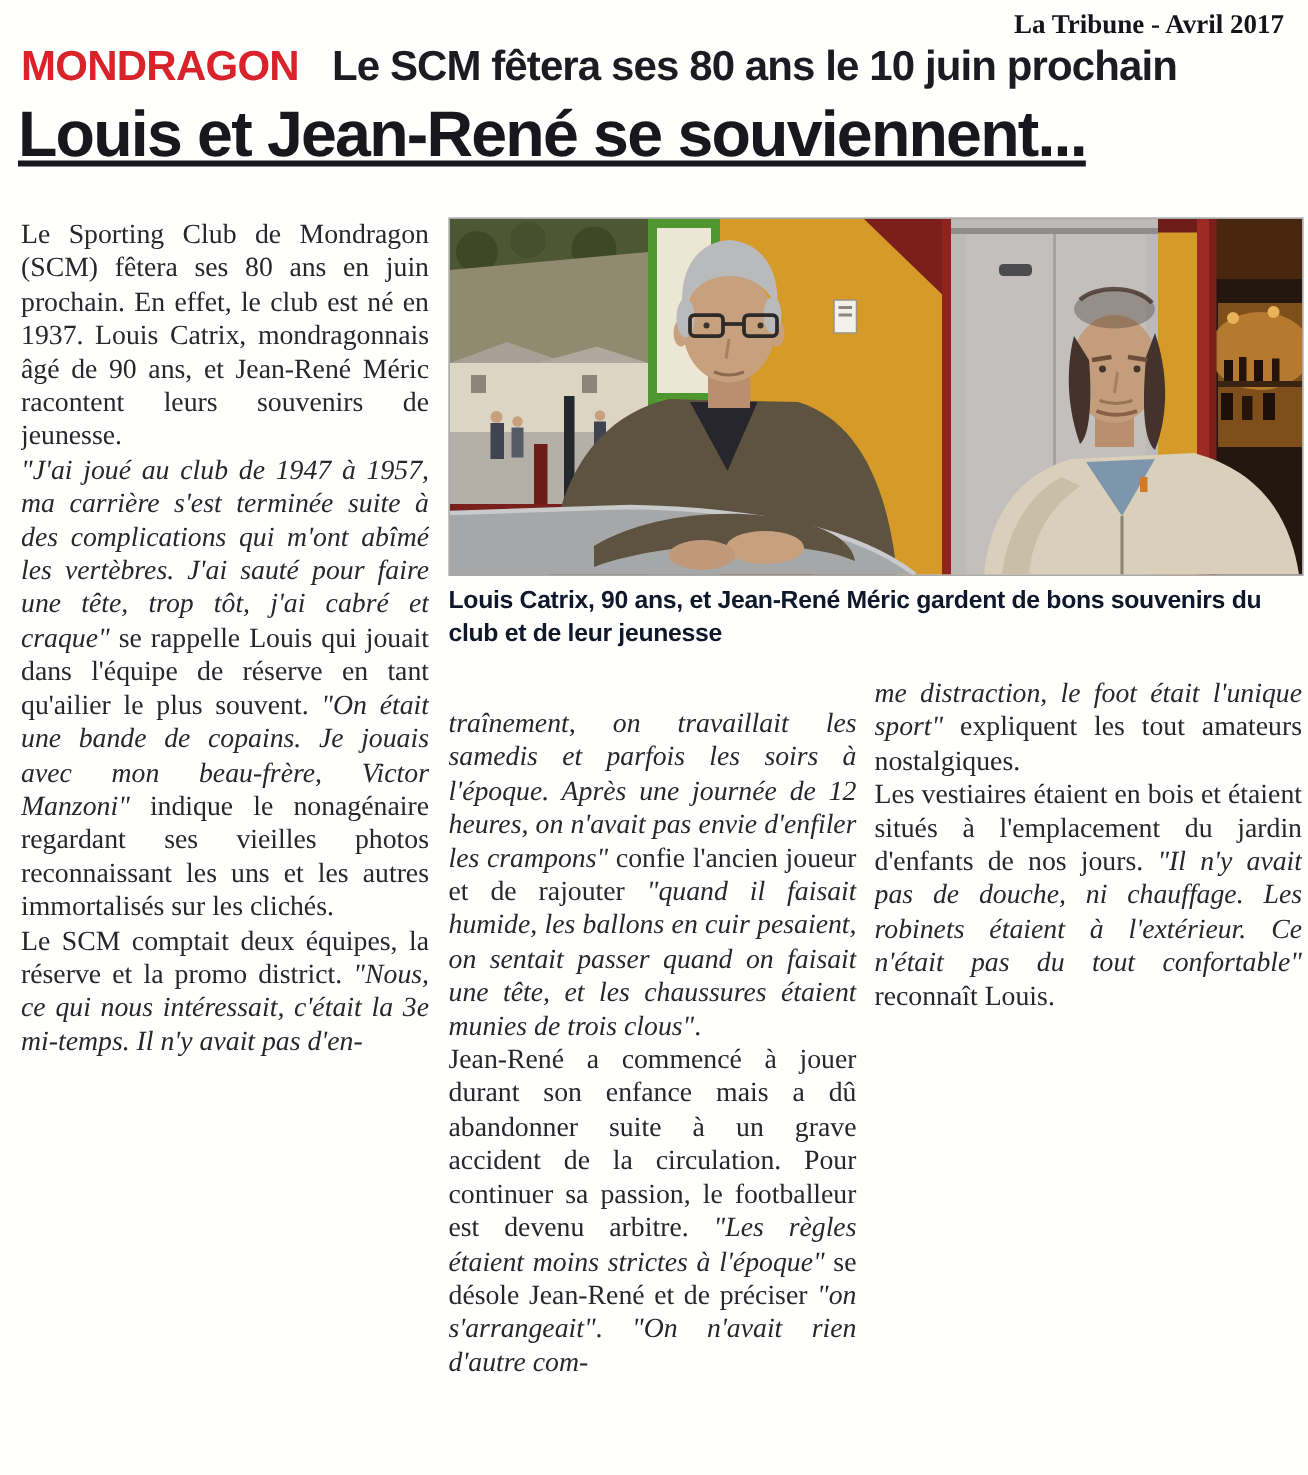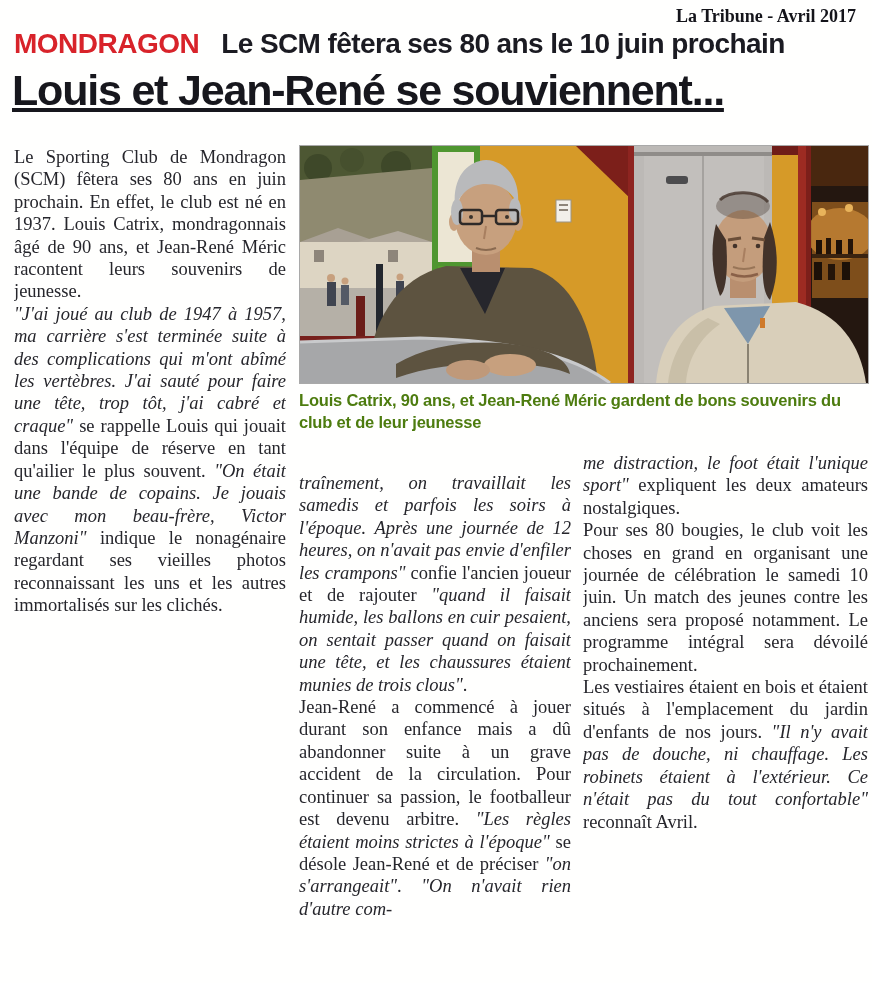--- a/index.html
+++ b/index.html
@@ -16,40 +16,41 @@
   .subtitle{font:600 28px/1 "Liberation Sans",sans-serif;color:#1b1b22;letter-spacing:-0.6px;text-align:center;}
   .headline{position:absolute;left:12px;top:68px;margin:0;font:bold 43px/1.05 "Liberation Sans",sans-serif;color:var(--ink);letter-spacing:-1.2px;text-decoration:underline;}
   .col{position:absolute;font-size:18.5px;line-height:22.4px;color:var(--body-ink);text-align:justify;overflow:hidden;}
   .col p{margin:0;}
   .col-left{left:14px;top:146px;width:272px;height:834px;}
   .col-middle{left:299px;top:472px;width:272px;height:530px;}
   .col-right{left:583px;top:452px;width:285px;height:530px;}
   .it{font-style:italic;}
   .photo-fig{position:absolute;left:299px;top:145px;width:568px;height:237px;margin:0;border:1px solid #a9a9a9;background:#c3bfbb;}
   .photo-fig svg{display:block;}
-  .caption{position:absolute;left:299px;top:389px;width:570px;font:bold 16.5px/22px "Liberation Sans",sans-serif;color:#4d7c0f;letter-spacing:-0.2px;}
+  .caption{position:absolute;left:299px;top:389px;width:570px;font:bold 16.5px/22px "Liberation Sans",sans-serif;color:#0f172a;letter-spacing:-0.2px;}
   .info-heading{text-align:center;font:bold 18px/24px "Liberation Sans",sans-serif;color:var(--ink);margin:14px 0 2px;}
 </style>
 </head>
 <body>
 
 <div class="page">
 
   <div class="credit">La Tribune - Avril 2017</div>
 
   <div class="kicker-row">
     <span class="kicker">MONDRAGON</span>
     <span class="subtitle">Le SCM fêtera ses 80 ans le 10 juin prochain</span>
   </div>
 
   <h1 class="headline">Louis et Jean-René se souviennent...</h1>
 
   <div class="col col-left">
       <p><span>Le Sporting Club de Mondragon (SCM) fêtera ses 80 ans en juin prochain. En effet, le club est né en 1937. Louis Catrix, mondragonnais âgé de 90 ans, et Jean-René Méric racontent leurs souvenirs de jeunesse.</span></p>
       <p><span class="it">"J'ai joué au club de 1947 à 1957, ma carrière s'est terminée suite à des complications qui m'ont abîmé les vertèbres. J'ai sauté pour faire une tête, trop tôt, j'ai cabré et craque"</span><span> se rappelle Louis qui jouait dans l'équipe de réserve en tant qu'ailier le plus souvent. </span><span class="it">"On était une bande de copains. Je jouais avec mon beau-frère, Victor Manzoni"</span><span> indique le nonagénaire regardant ses vieilles photos reconnaissant les uns et les autres immortalisés sur les clichés.</span></p>
+      <p><span>Le SCM comptait deux équipes, la réserve et la promo district. </span><span class="it">"Nous, ce qui nous intéressait, c'était la 3e mi-temps. Il n'y avait pas d'en-</span></p>
     </div>
 
   <figure class="photo-fig">
     <svg width="568" height="237" viewBox="0 0 568 237" aria-hidden="true">
 
       <rect x="0" y="0" width="568" height="237" fill="#c3bfbb"></rect>
 
       <g>
         <rect x="0" y="0" width="132" height="237" fill="#b7b2a8"></rect>
         <rect x="0" y="0" width="132" height="58" fill="#4d5733"></rect>
@@ -179,21 +180,20 @@
 
   <div class="caption">Louis Catrix, 90 ans, et Jean-René Méric gardent de bons souvenirs du club et de leur jeunesse</div>
 
   <div class="col col-middle">
       <p><span class="it">traînement, on travaillait les samedis et parfois les soirs à l'époque. Après une journée de 12 heures, on n'avait pas envie d'enfiler les crampons"</span><span> confie l'ancien joueur et de rajouter </span><span class="it">"quand il faisait humide, les ballons en cuir pesaient, on sentait passer quand on faisait une tête, et les chaussures étaient munies de trois clous"</span><span>.</span></p>
       <p><span>Jean-René a commencé à jouer durant son enfance mais a dû abandonner suite à un grave accident de la circulation. Pour continuer sa passion, le footballeur est devenu arbitre. </span><span class="it">"Les règles étaient moins strictes à l'époque"</span><span> se désole Jean-René et de préciser </span><span class="it">"on s'arrangeait"</span><span>. </span><span class="it">"On n'avait rien d'autre com-</span></p>
     </div>
 
   <div class="col col-right">
     <div>
-        <p><span class="it">me distraction, le foot était l'unique sport"</span><span> expliquent les deux amateurs nostalgiques.</span></p>
-        <p><span>Pour ses 80 bougies, le club voit les choses en grand en organisant une journée de célébration le samedi 10 juin. Un match des jeunes contre les anciens sera proposé notamment. Le programme intégral sera dévoilé prochainement.</span></p>
+        <p><span class="it">me distraction, le foot était l'unique sport"</span><span> expliquent les tout amateurs nostalgiques.</span></p>
       </div>
     <div>
-        <p><span>Les vestiaires étaient en bois et étaient situés à l'emplacement du jardin d'enfants de nos jours. </span><span class="it">"Il n'y avait pas de douche, ni chauffage. Les robinets étaient à l'extérieur. Ce n'était pas du tout confortable"</span><span> reconnaît Avril.</span></p>
+        <p><span>Les vestiaires étaient en bois et étaient situés à l'emplacement du jardin d'enfants de nos jours. </span><span class="it">"Il n'y avait pas de douche, ni chauffage. Les robinets étaient à l'extérieur. Ce n'était pas du tout confortable"</span><span> reconnaît Louis.</span></p>
       </div>
   </div>
 
 </div>
 
 </body></html>

